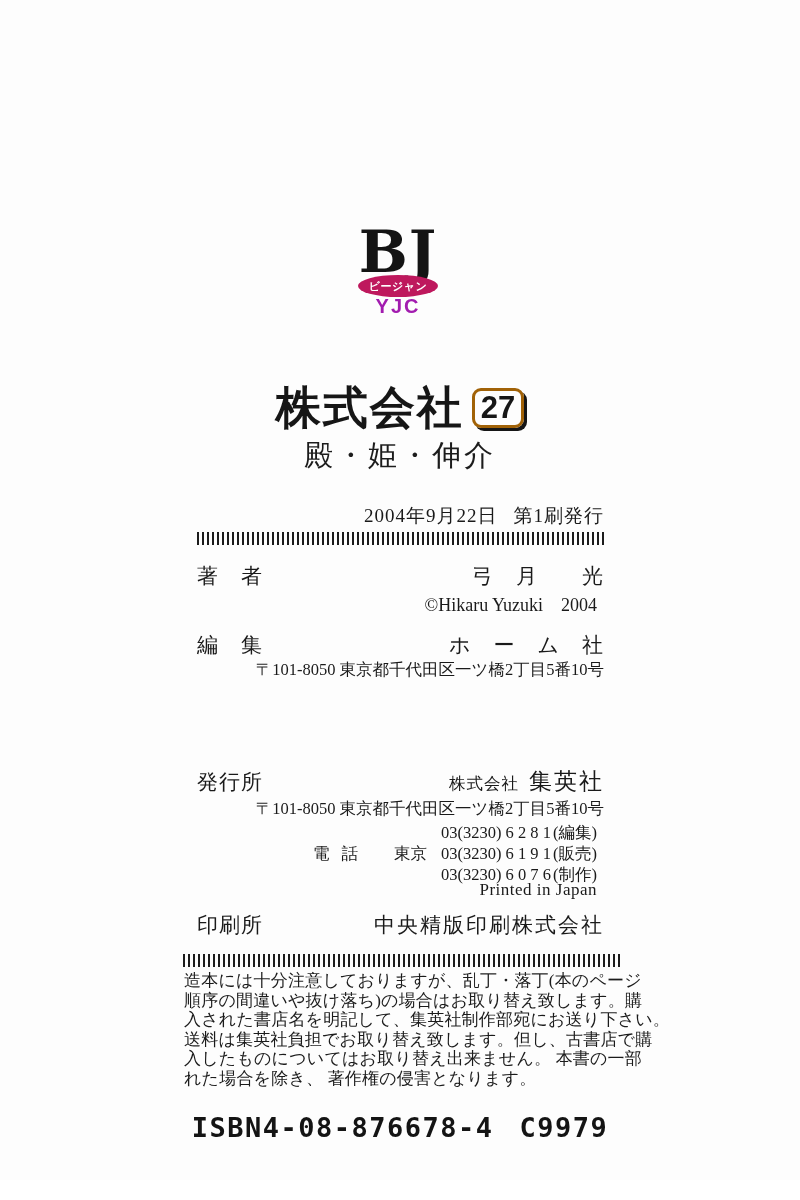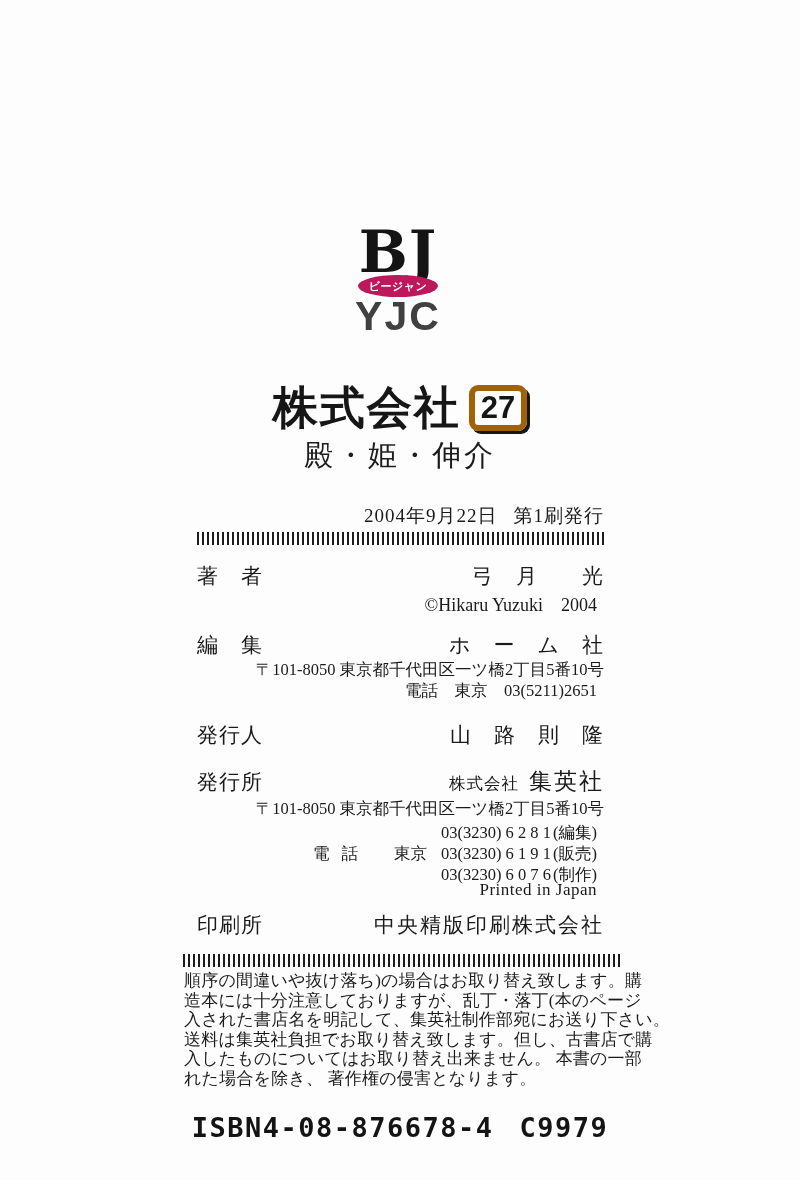--- a/index.html
+++ b/index.html
@@ -25,35 +25,35 @@
     margin-top:-4px;
     width:80px;height:22px;border-radius:50%;
     background:#be185d;color:#ffffff;
     display:flex;align-items:center;justify-content:center;
     font-family:"Liberation Sans","DejaVu Sans",sans-serif;
     font-weight:bold;font-size:11px;letter-spacing:0.5px;
   }
   .logo-yjc{
     margin-top:-1px;
     font-family:"Liberation Sans","DejaVu Sans",sans-serif;
-    font-weight:bold;font-size:41px;line-height:1;
-    letter-spacing:2px;color:#404040;
+    font-weight:bold;font-size:20px;line-height:1;
+    letter-spacing:2px;color:#a21caf;
   }
   
   .title-row{
     position:absolute;top:378px;left:0;width:800px;
     display:flex;align-items:center;justify-content:center;gap:8px;
   }
   .title-main{
     font-family:"Liberation Sans","DejaVu Sans",sans-serif;
     font-weight:bold;font-size:45px;letter-spacing:2px;color:#161616;
   }
   .volume-box{
     display:inline-flex;align-items:center;justify-content:center;
-    border:6px solid #a16207;border-radius:9px;
+    border:3px solid #a16207;border-radius:9px;
     box-shadow:3px 3px 0 #161616;
     padding:1px 6px 2px 6px;
     font-family:"Liberation Sans","DejaVu Sans",sans-serif;
     font-weight:bold;font-size:31px;line-height:1;color:#161616;
   }
   .subtitle{
     position:absolute;top:436px;left:0;width:800px;
     text-align:center;font-size:29px;letter-spacing:3px;color:#1c1c1c;
   }
   
@@ -143,26 +143,21 @@
     <span class="label">著　者</span>
     <span class="value">弓　月　　光</span>
   </div>
   <div class="small-line" style="top:593px;font-size:18px;">©Hikaru Yuzuki　2004</div>
 
   <div class="crow" style="top:631px;">
     <span class="label">編　集</span>
     <span class="value">ホ　ー　ム　社</span>
   </div>
   <div class="small-line" style="top:659px;left:204px;">〒101-8050 東京都千代田区一ツ橋2丁目5番10号</div>
-  <div class="small-line" style="top:680px;">電話　東京　03(5211)2651</div>
 
-  <div class="crow" style="top:721px;">
-    <span class="label">発行人</span>
-    <span class="value">山　路　則　隆</span>
-  </div>
 
   <div class="crow" style="top:766px;">
     <span class="label">発行所</span>
     <span class="value"><span class="company-prefix">株式会社</span><span class="company-name">集英社</span></span>
   </div>
   <div class="small-line" style="top:798px;left:204px;">〒101-8050 東京都千代田区一ツ橋2丁目5番10号</div>
 
   <div class="phone-block">
     <span class="phone-label">電 話</span>
     <span class="phone-city">東京</span>
@@ -175,22 +170,22 @@
   <div class="printed-in">Printed in Japan</div>
 
   <div class="crow" style="top:911px;">
     <span class="label">印刷所</span>
     <span class="value" style="letter-spacing:2px;">中央精版印刷株式会社</span>
   </div>
 
   <div class="stripes stripes-2"></div>
 
   <div class="notice">
+    <div class="notice-line">造本には十分注意しておりますが、乱丁・落丁(本のページ</div>
     <div class="notice-line">順序の間違いや抜け落ち)の場合はお取り替え致します。購</div>
-    <div class="notice-line">造本には十分注意しておりますが、乱丁・落丁(本のページ</div>
     <div class="notice-line">入された書店名を明記して、集英社制作部宛にお送り下さい。</div>
     <div class="notice-line">送料は集英社負担でお取り替え致します。但し、古書店で購</div>
     <div class="notice-line">入したものについてはお取り替え出来ません。 本書の一部</div>
     <div class="notice-line">れた場合を除き、 著作権の侵害となります。</div>
   </div>
 
   <div class="isbn-row">
     <span>ISBN4-08-876678-4</span>
     <span>C9979</span>
   </div>

